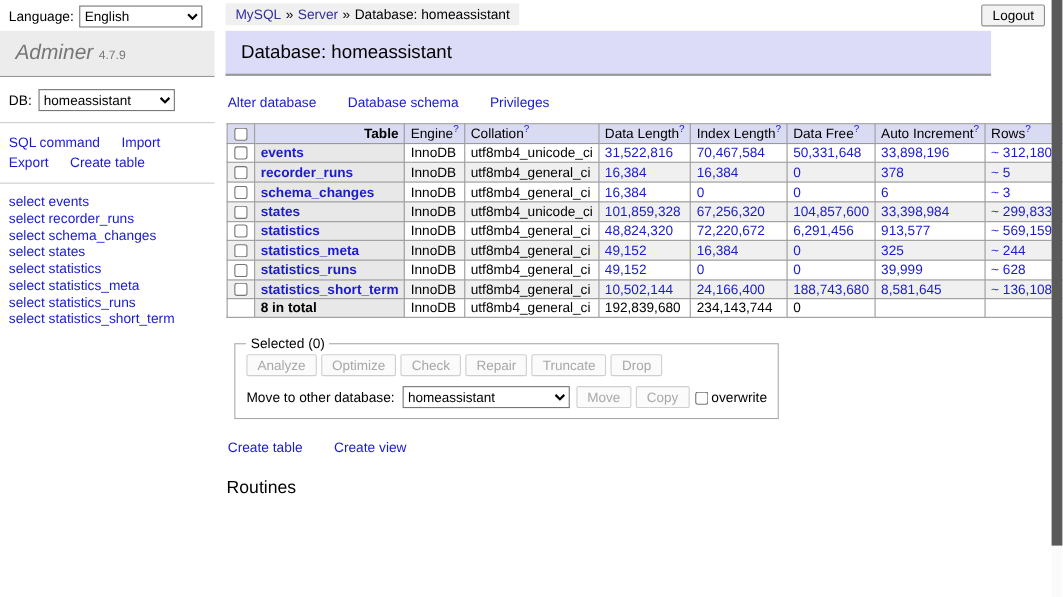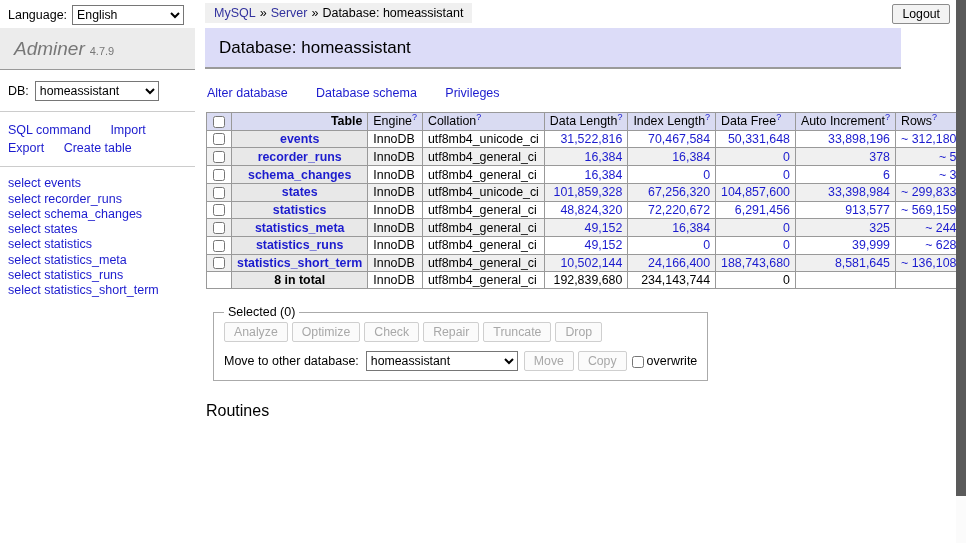--- a/index.html
+++ b/index.html
@@ -52,25 +52,25 @@
   h3 { font-size:16px; font-weight:400; margin:17px 0 13px 1px; }
   fieldset { border:1px solid #aaa; margin:0 0 0 8px; padding:3px 10px 9px; width:fit-content; }
   legend { padding:0 4px; }
   .search-input { width:150px; margin-right:5px; }
 
   table { border-collapse:collapse; margin:12px 0 0 1px; font-size:12.4px; }
   th,td { border:1px solid #999; padding:1px 5px; height:17px; white-space:nowrap; }
   thead th { background:#d9dbf2; font-weight:400; text-align:left; }
   thead th.h-check { text-align:center; }
   thead th.h-table { font-weight:700; text-align:right; }
-  tbody th { background:#e8e8e8; text-align:center; font-weight:400; }
+  tbody th { background:#e8e8e8; text-align:left; font-weight:400; }
   tbody tr:nth-child(even) { background:#f0f0f0; }
   tbody tr.total-row { background:#fff; }
   td.c-check { text-align:center; }
-  td.num { text-align:right; }
+  td.num { text-align:left; }
   .tname { font-weight:700; }
   .total-name { font-weight:700; color:#000; }
   sup.help { font-size:9px; line-height:0; }
   input[type=checkbox] { width:12px; height:12px; margin:1px; vertical-align:middle; }
 
   .sel-buttons button { margin-right:4px; }
   .move-row { margin-top:9px; }
   .move-row .mlabel { margin-right:7px; }
   .move-select { width:152px; margin-right:6px; }
   .move-row button { margin-right:4px; }
@@ -271,20 +271,24 @@
   <fieldset style="margin-top:16px">
     <legend>Selected (0)</legend>
     <div class="sel-buttons">
       <button disabled="">Analyze</button><button disabled="">Optimize</button><button disabled="">Check</button><button disabled="">Repair</button><button disabled="">Truncate</button><button disabled="">Drop</button>
     </div>
     <div class="move-row">
       <span class="mlabel">Move to other database:</span><select class="move-select"><option>homeassistant</option></select><button disabled="">Move</button><button disabled="">Copy</button><input type="checkbox" style=""><span class="ovw-label">overwrite</span>
     </div>
   </fieldset>
 
+  <div class="links-row" style="margin-top:19px">
+    <a>Create table</a>
+    <a>Create view</a>
+  </div>
 
   <h3 style="margin-top:21px">Routines</h3>
 
 </div>
 
 <div class="scroll-track">
   <div class="scroll-thumb"></div>
 </div>
 
 </body></html>

